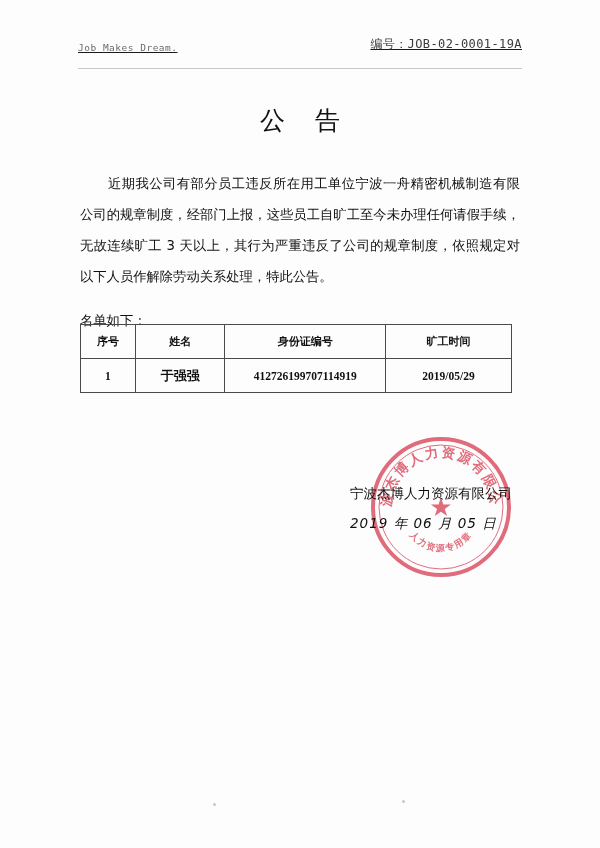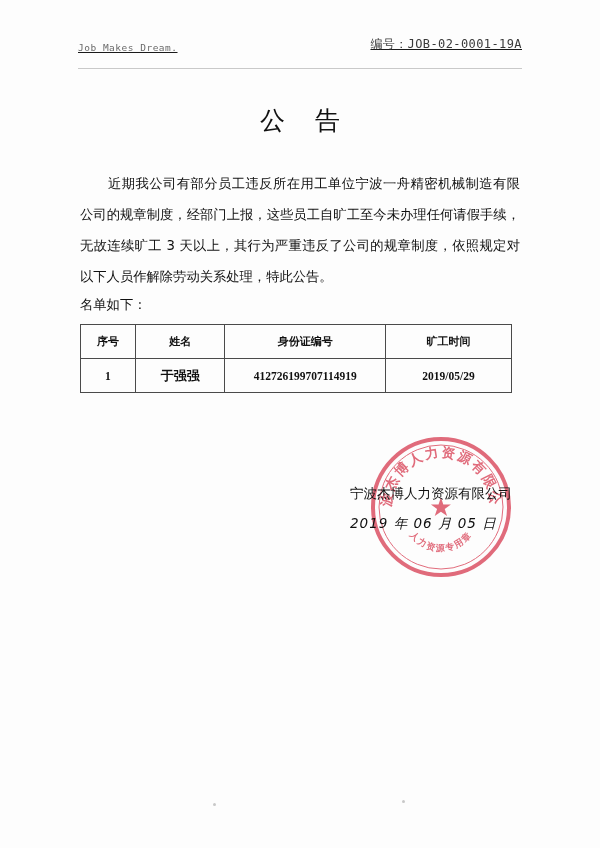--- a/index.html
+++ b/index.html
@@ -80,21 +80,21 @@
     font-size: 13.3px;
     line-height: 31px;
     text-align: justify;
     text-indent: 28px;
     color: #101010;
   }
 
   .list-label {
     position: absolute;
     left: 80px;
-    top: 296px;
+    top: 312px;
     font-family: "DejaVu Sans", sans-serif;
     font-size: 13.3px;
     color: #101010;
   }
 
   
   .table-wrap {
     position: absolute;
     left: 80px;
     top: 324px;

